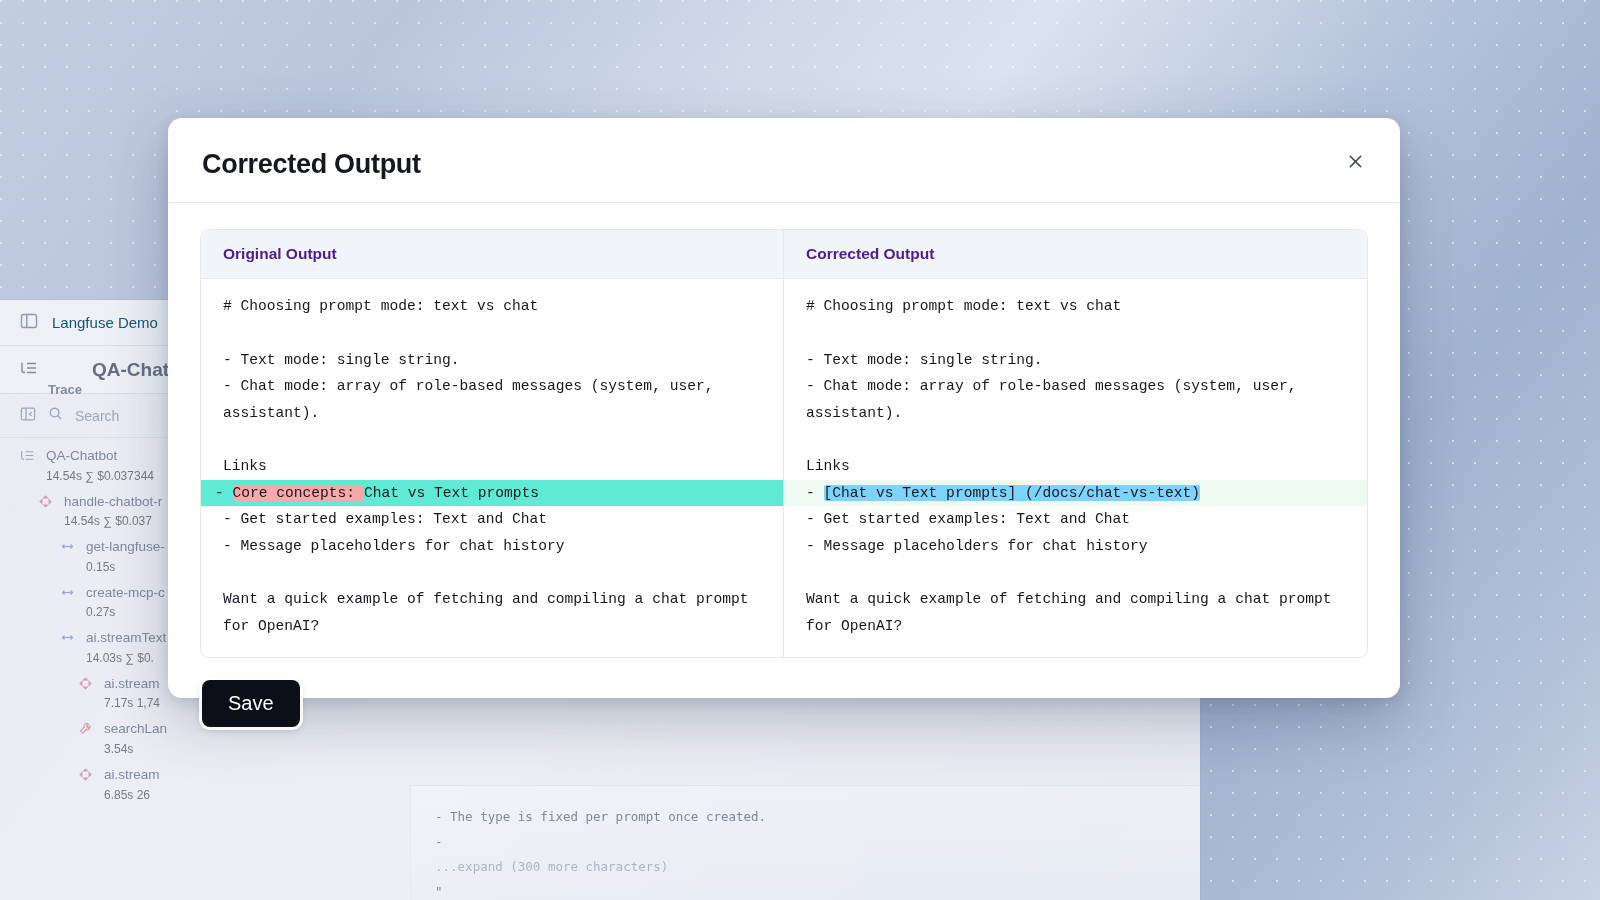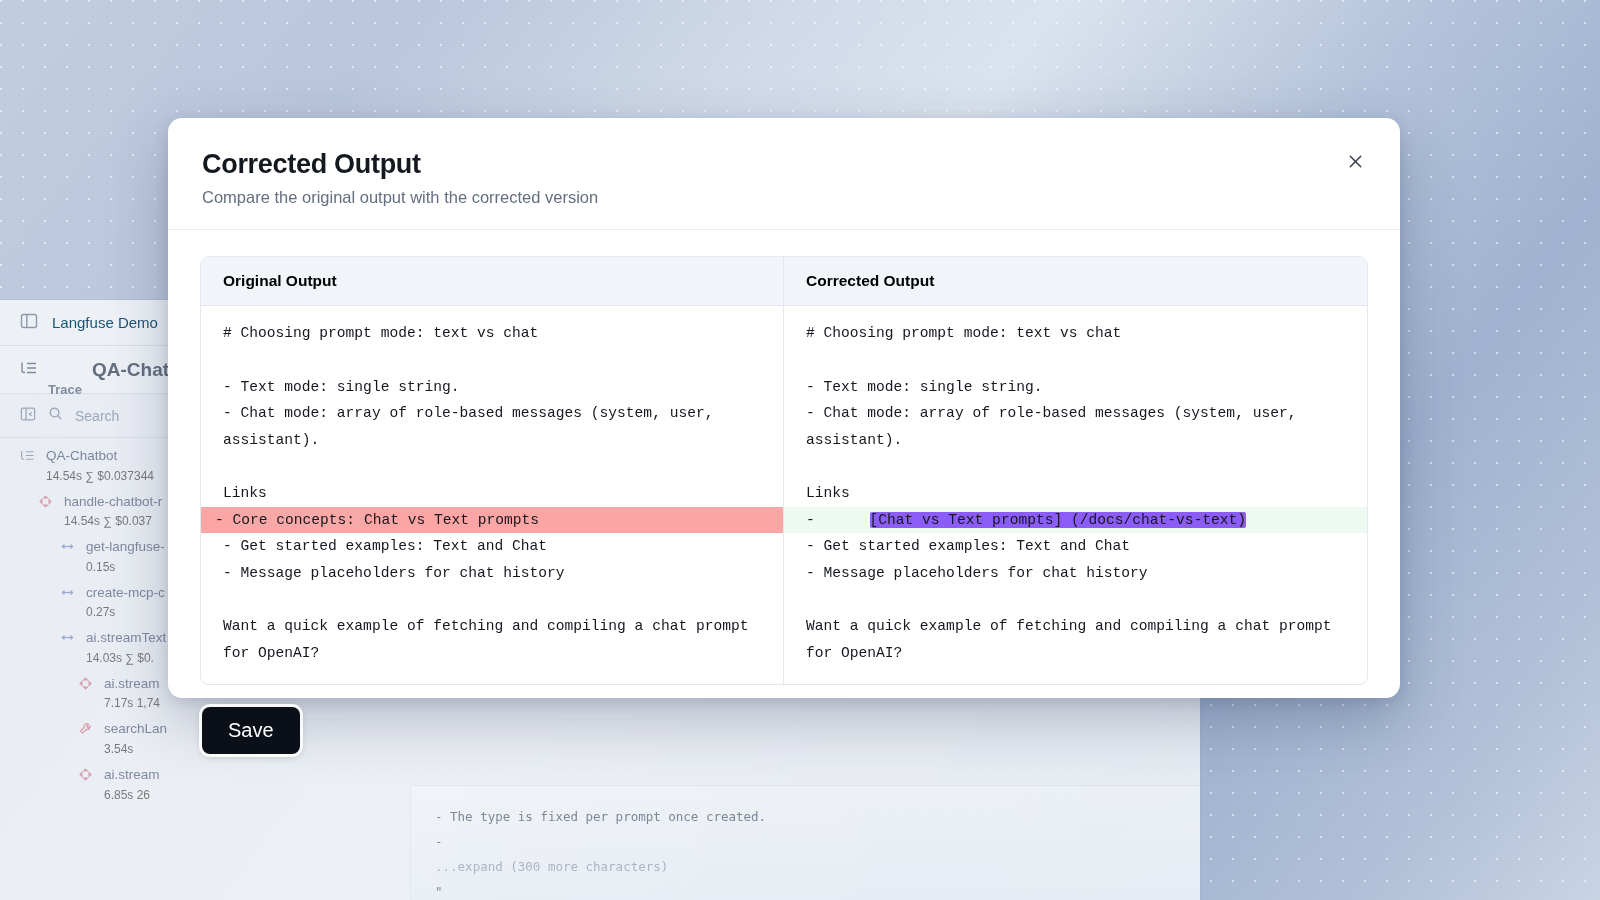--- a/index.html
+++ b/index.html
@@ -102,45 +102,45 @@
     width: 100%;
     border: 1px solid #e4e8ef;
     border-radius: 9px;
     overflow: hidden;
     border-collapse: separate; border-spacing: 0;
     table-layout: fixed;
   }
   .diff-table thead th {
     background: #f1f4f9;
     text-align: left;
-    font-size: 15.5px; font-weight: 700; color: #000000;
+    font-size: 15.5px; font-weight: 700; color: #4c1d95;
     padding: 15px 22px;
     border-bottom: 1px solid #e4e8ef;
   }
   .diff-table thead th:first-child { border-right: 1px solid #e4e8ef; }
   .diff-table td {
     vertical-align: top;
     padding: 0;
     width: 50%;
   }
   .diff-table td.left { border-right: 1px solid #e4e8ef; }
 
   .code-pane {
     font-family: Liberation Mono, monospace;
     font-size: 14.6px;
     line-height: 26.6px;
     color: #15181e;
     padding: 14px 0 18px 0;
   }
   .ln { padding: 0 22px; white-space: pre-wrap; word-break: break-word; min-height: 26.6px; }
   .ln.blank { height: 26.6px; }
-  .ln.del { background: #fca5a5; padding-left: 14px; }
+  .ln.del { background: #5eead4; padding-left: 14px; }
   .ln.add { background: #eefaf1; }
   .hl-del { background: #f9a8a8; border-radius: 2px; }
-  .hl-add { background: #8b5cf6; border-radius: 2px; margin-left: 46px; }
+  .hl-add { background: #7dd3fc; border-radius: 2px; }
 
   .modal-foot {
     padding: 22px 34px 28px 34px;
     display: flex; justify-content: flex-start;
   }
   .save-btn {
     background: #0b0f17; color: #ffffff;
     font-family: "Liberation Sans", sans-serif;
     font-size: 20px; font-weight: 400;
     border: none; border-radius: 8px;
@@ -298,21 +298,20 @@
       <div></div>
       <div class="dim">...expand (300 more characters)</div>
       <div>"</div>
     </div>
   </div>
 
   <div id="modal">
 
     <div class="modal-head">
       <div class="modal-title">Corrected Output</div>
-      <div class="modal-sub">Compare the original output with the corrected version</div>
       <button class="close-btn">
         <span>
           <svg width="19" height="19" viewBox="0 0 20 20" fill="none" stroke="#3d4450" stroke-width="1.7" stroke-linecap="round">
             <line x1="4.5" y1="4.5" x2="15.5" y2="15.5"></line>
               <line x1="15.5" y1="4.5" x2="4.5" y2="15.5"></line>
           </svg>
         </span>
       </button>
     </div>
 

